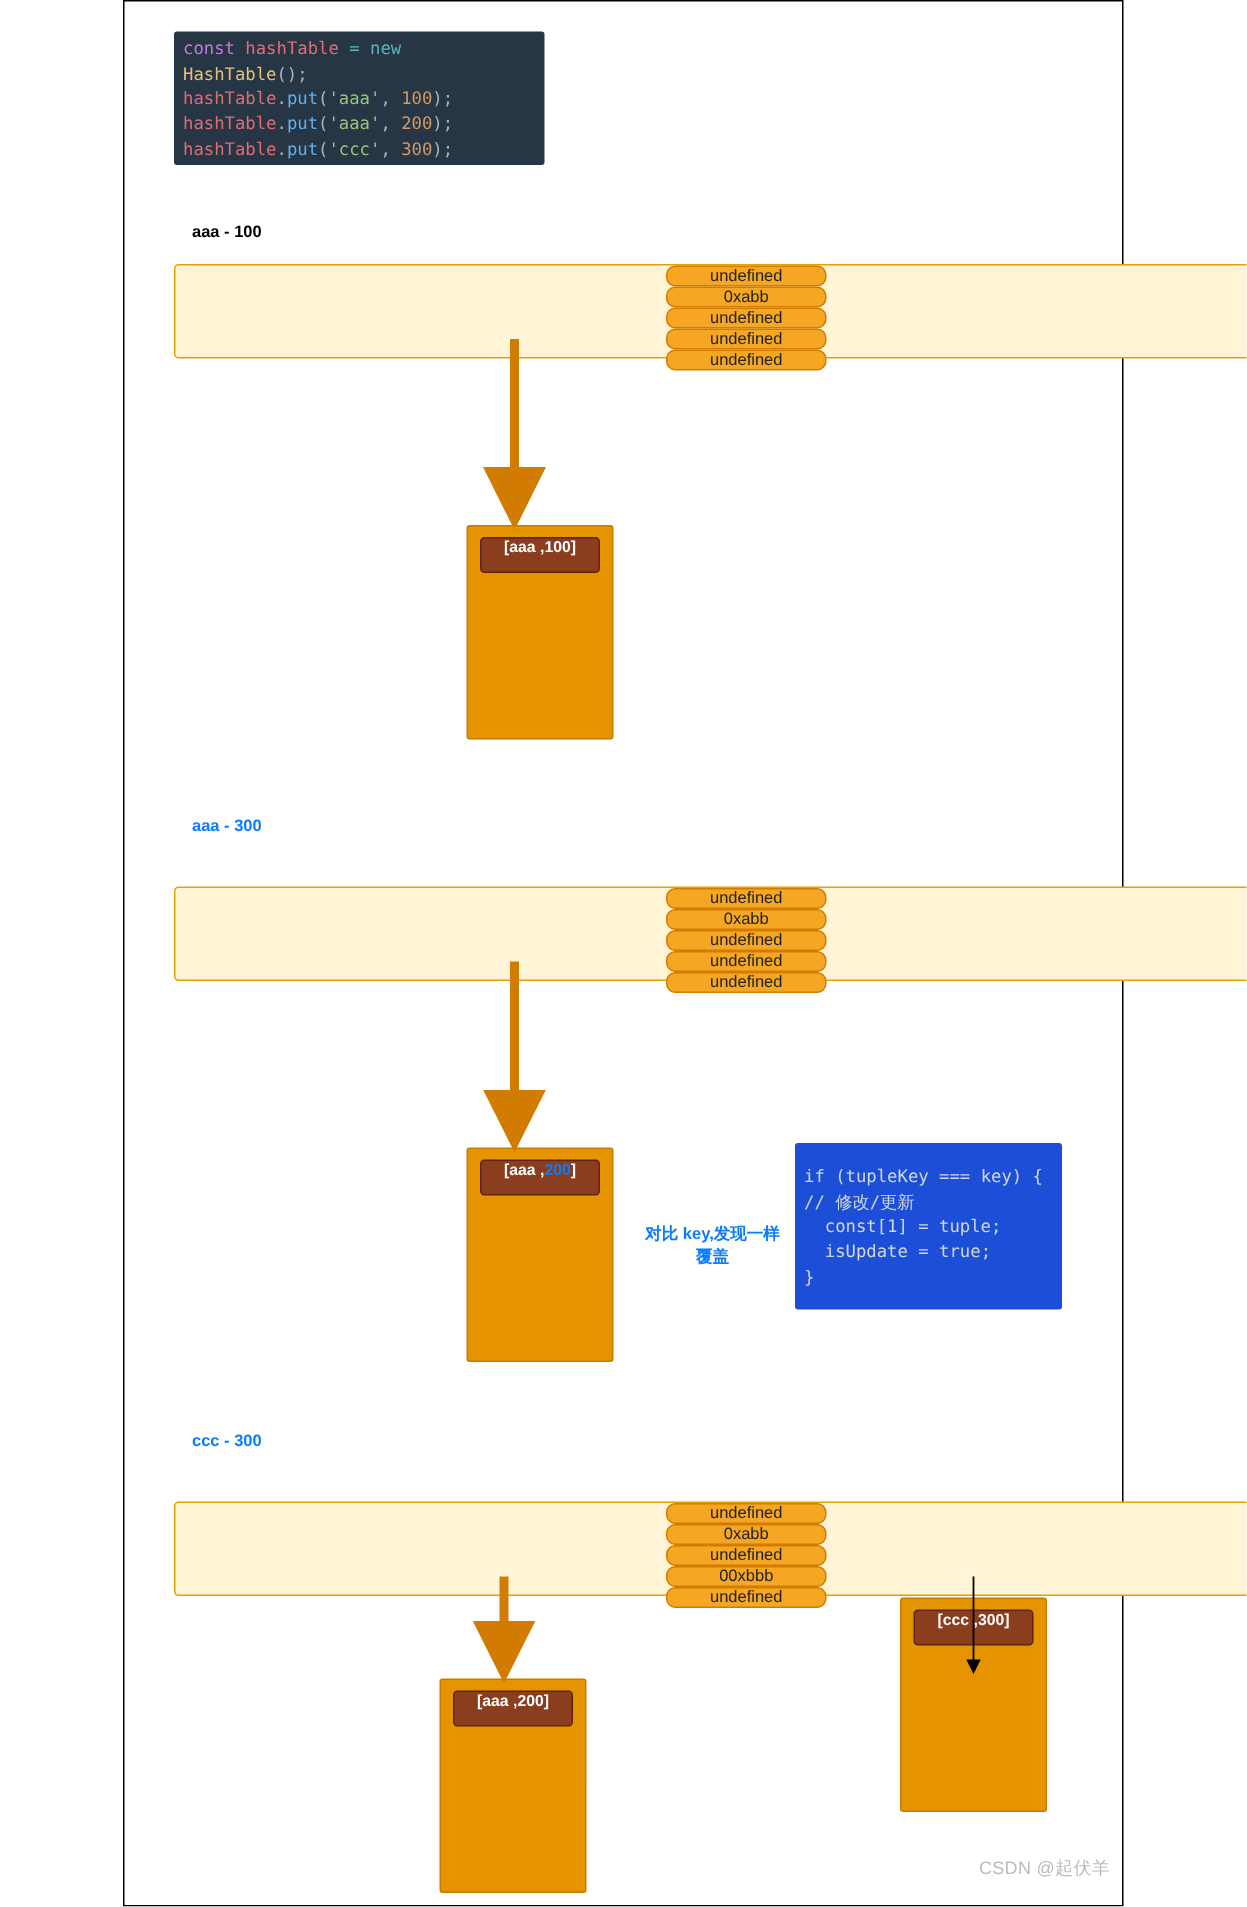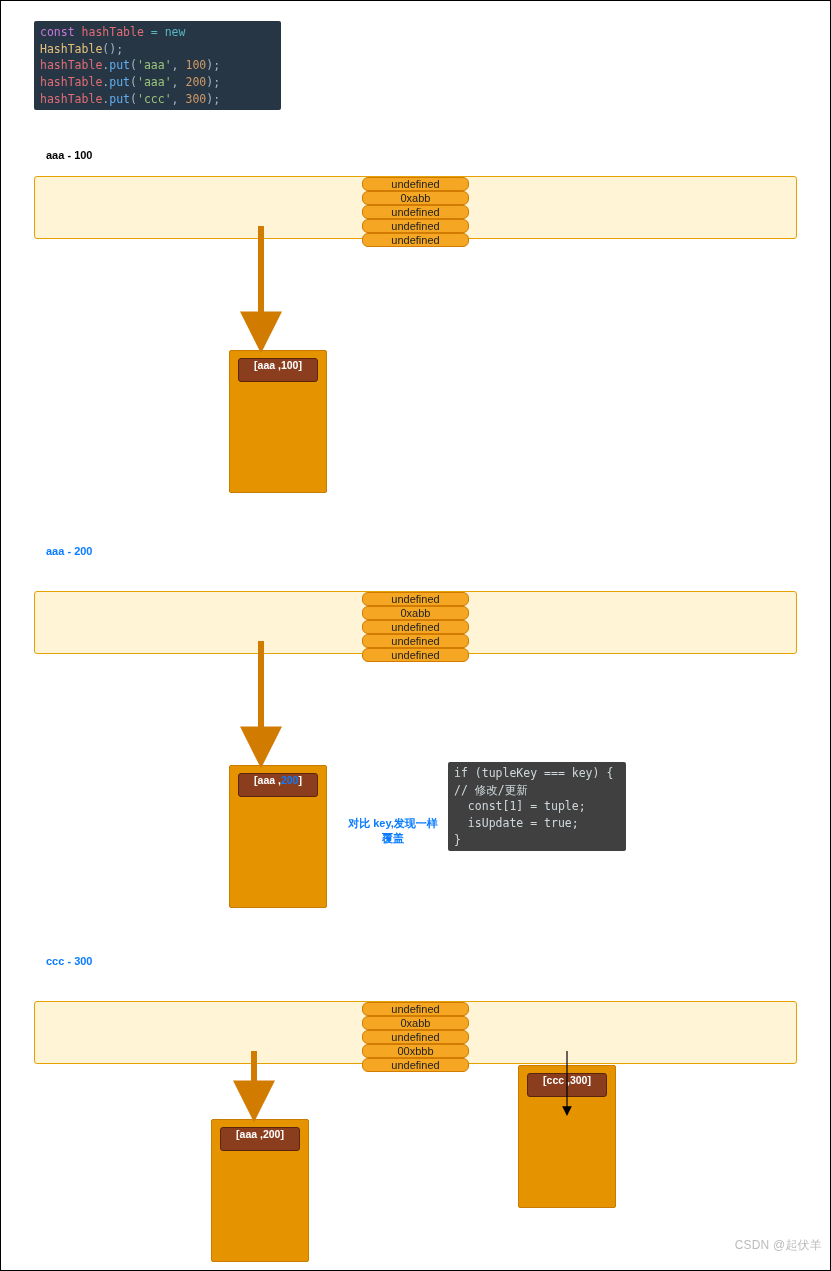--- a/index.html
+++ b/index.html
@@ -4,21 +4,21 @@
 <style>
   * { box-sizing: border-box; }
   body {
     margin: 0;
     background: #ffffff;
     font-family: -apple-system, "Helvetica Neue", Arial, sans-serif;
     display: flex;
     justify-content: center;
   }
   .page {
-    width: 831px;
+    width: 667px;
     height: 1271px;
     position: relative;
     background: #fff;
     border: 1px solid #000;
   }
 
   
   .code-block {
     position: absolute;
     left: 33px;
@@ -40,26 +40,26 @@
   .code-block .pun { color: #abb2bf; }
   .code-block .mth { color: #61afef; }
   .code-block .str { color: #98c379; }
   .code-block .num { color: #d19a66; }
 
   .code2 {
     position: absolute;
     left: 447px;
     top: 761px;
     width: 178px;
-    background: #404040;
+    background: #1d4ed8;
     color: #cfd8dc;
     font-family: "Consolas", "Menlo", monospace;
     font-size: 11.5px;
     line-height: 1.45;
-    padding: 3px 6px;
+    padding: 14px 6px;
     border-radius: 2px;
   }
 
   
   .section-label {
     position: absolute;
     font-size: 11px;
     font-weight: 700;
   }
   .label-blue { color: #0a7cff; }
@@ -181,21 +181,21 @@
     <div class="slot">undefined</div>
     <div class="slot">undefined</div>
   </div>
 
   <div class="bucket" style="left:228px; top:349px;">
     <div class="item">
       <span>[<span>aaa</span> ,<span>100</span>]</span>
     </div>
   </div>
 
-  <div class="section-label label-blue" style="left:45px; top:544px;">aaa - 200</div>
+  <div class="section-label label-blue" style="left:45px; top:544px;">aaa - 300</div>
 
   <div class="hash-row" style="top:590px;">
     <div class="slot">undefined</div>
     <div class="slot">0xabb</div>
     <div class="slot">undefined</div>
     <div class="slot">undefined</div>
     <div class="slot">undefined</div>
   </div>
 
   <div class="bucket" style="left:228px; top:764px;">

